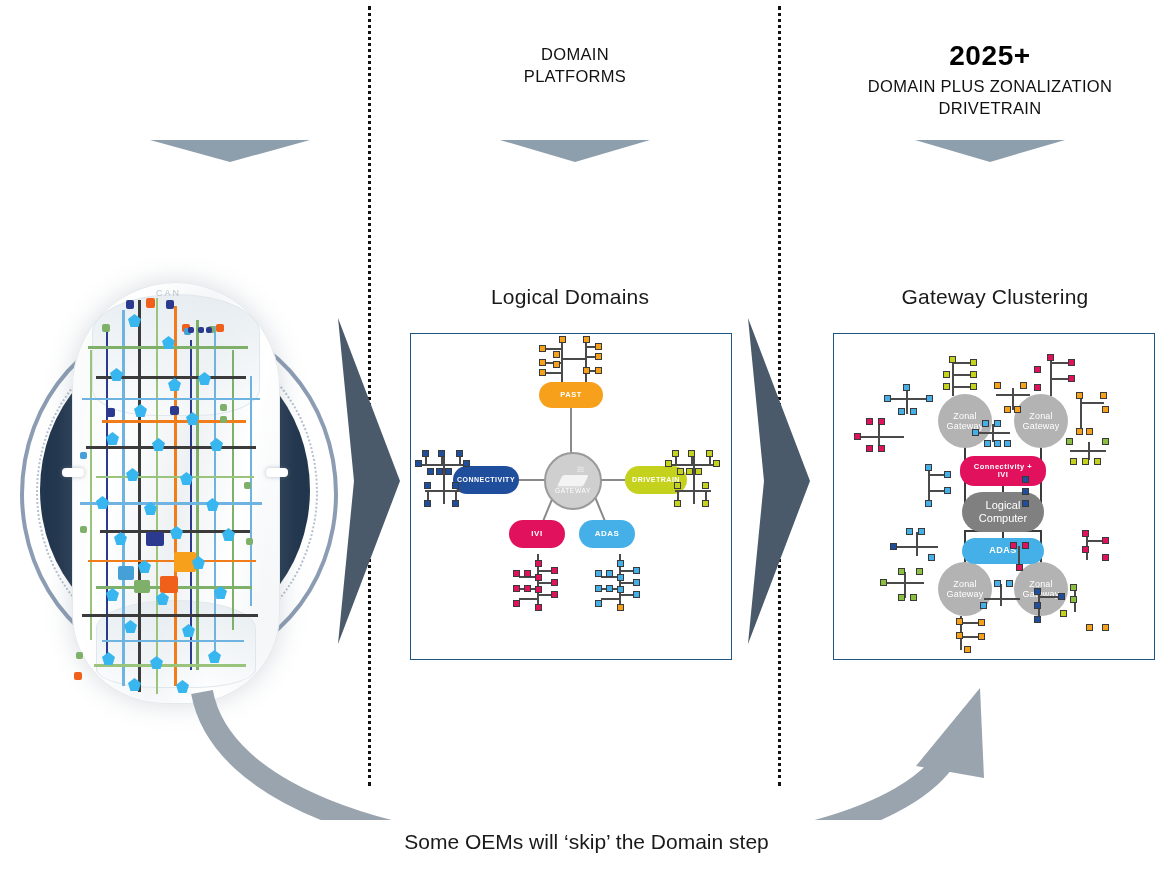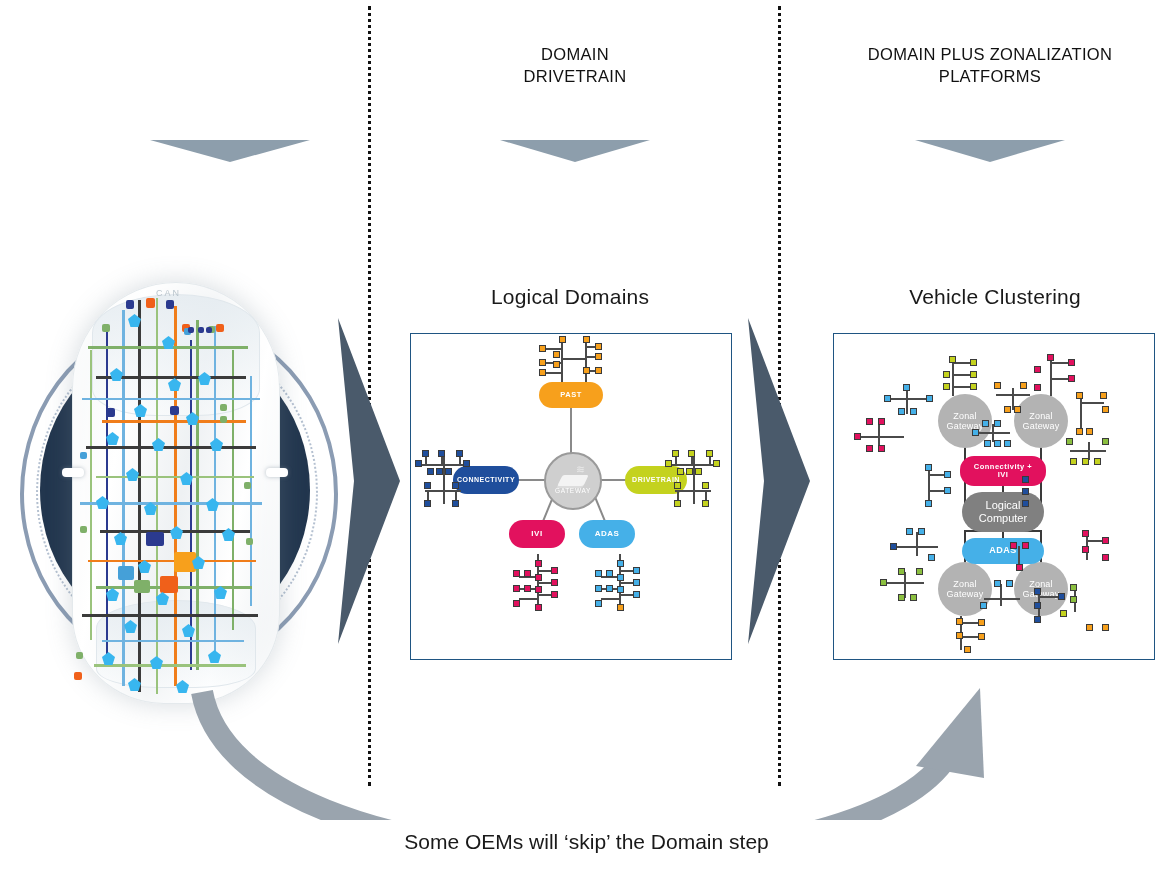--- a/index.html
+++ b/index.html
@@ -132,27 +132,28 @@
 </style>
 </head>
 <body>
 
 <div class="col-head" style="left:60px;top:40px;width:340px;">
 </div>
 <div class="down-arrow" style="left:150px;top:140px;--hw:80px;"></div>
 
 <div class="col-head" style="left:425px;top:40px;width:300px;">
   <div class="sub" style="white-space:pre-line;">DOMAIN
-DRIVETRAIN</div>
+PLATFORMS</div>
 </div>
 <div class="down-arrow" style="left:500px;top:140px;--hw:75px;"></div>
 
 <div class="col-head" style="left:820px;top:40px;width:340px;">
+  <div class="big">2025+</div>
   <div class="sub" style="white-space:pre-line;">DOMAIN PLUS ZONALIZATION
-PLATFORMS</div>
+DRIVETRAIN</div>
 </div>
 <div class="down-arrow" style="left:915px;top:140px;--hw:75px;"></div>
 
 <div class="v-dotted" style="left:368px;top:6px;height:780px;"></div>
 <div class="v-dotted" style="left:778px;top:6px;height:780px;"></div>
 
 <div class="car-wrap" style="left:10px;top:280px;width:330px;height:420px;">
 
   <div class="car-disc" style="left:30px;top:60px;width:270px;height:300px;"></div>
   <div class="car-ring" style="left:10px;top:38px;width:310px;height:344px;"></div>
@@ -390,21 +391,21 @@
     <div class="tnode" style="left:28px;top:6px;background:#45B0E8;"></div>
     <div class="tnode" style="left:28px;top:20px;background:#45B0E8;"></div>
     <div class="tnode" style="left:28px;top:32px;background:#45B0E8;"></div>
     <div class="tnode" style="left:28px;top:50px;background:#F7A01C;"></div>
     <div class="tnode" style="left:44px;top:13px;background:#45B0E8;"></div>
     <div class="tnode" style="left:44px;top:25px;background:#45B0E8;"></div>
     <div class="tnode" style="left:44px;top:37px;background:#45B0E8;"></div>
   </div>
 </div>
 
-<div class="sect-title" style="left:830px;top:285px;width:330px;">Vehicle Clustering</div>
+<div class="sect-title" style="left:830px;top:285px;width:330px;">Gateway Clustering</div>
 
 <div class="panel" style="left:833px;top:333px;width:320px;height:325px;">
 
   <div class="link" style="left:130px;top:100px;width:2px;height:78px;background:#3a3a3a;"></div>
   <div class="link" style="left:206px;top:100px;width:2px;height:78px;background:#3a3a3a;"></div>
   <div class="link" style="left:130px;top:176px;width:40px;height:2px;background:#3a3a3a;"></div>
   <div class="link" style="left:168px;top:176px;width:40px;height:2px;background:#3a3a3a;"></div>
   <div class="link" style="left:168px;top:130px;width:2px;height:46px;background:#3a3a3a;"></div>
   <div class="link" style="left:168px;top:192px;width:2px;height:24px;background:#3a3a3a;"></div>
   <div class="link" style="left:130px;top:196px;width:2px;height:54px;background:#3a3a3a;"></div>

